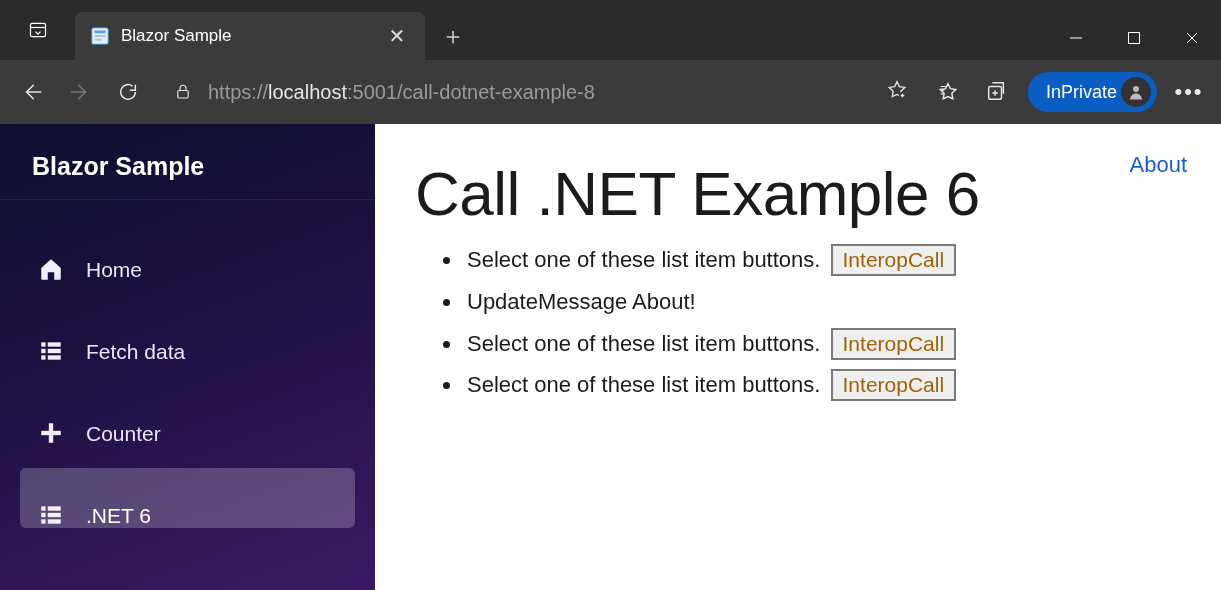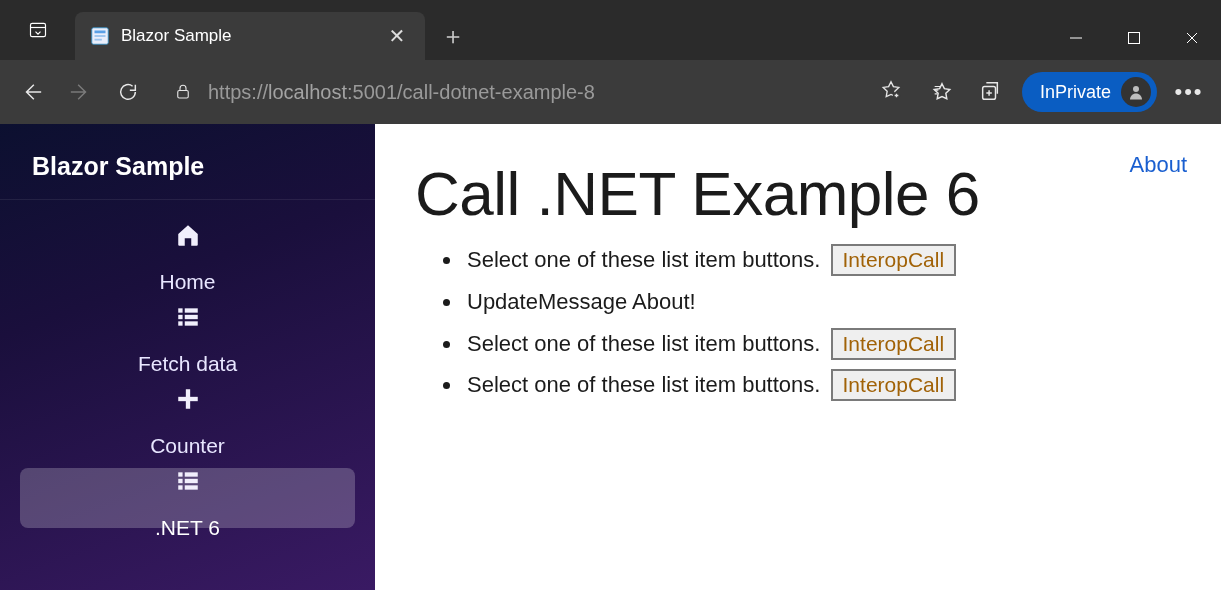--- a/index.html
+++ b/index.html
@@ -35,49 +35,49 @@
   }
   .tb-btn.disabled { color:#7a7a7a; }
   .tb-btn svg { width:22px; height:22px; stroke:currentColor; fill:none; stroke-width:1.6; }
   .addr {
     flex:1; display:flex; align-items:center; height:40px; margin:0 8px 0 14px;
     color:#e5e5e5; font-size:20px;
   }
   .addr .lock { width:30px; display:flex; align-items:center; justify-content:center; margin-right:10px;}
   .addr .lock svg { width:18px; height:18px; stroke:#e5e5e5; fill:none; stroke-width:1.5;}
   .url-part-dim { color:#9a9a9a; }
-  .url-part-bright { color:#a3a3a3; }
+  .url-part-bright { color:#e5e5e5; }
   .addr .star { margin-left:auto; padding:0 6px;}
   .addr .star svg { width:22px; height:22px; stroke:#e5e5e5; fill:none; stroke-width:1.5;}
   .inprivate {
-    display:flex; align-items:center; gap:10px; background:#0a5dc2; color:#fff;
+    display:flex; align-items:center; gap:4px; background:#0a5dc2; color:#fff;
     height:40px; border-radius:20px; padding:0 6px 0 18px; font-size:18px; margin:0 6px;justify-content:space-between;
   }
   .inprivate .avatar { width:30px; height:30px; border-radius:50%; background:#333; display:flex; align-items:center; justify-content:center;}
   .inprivate .avatar svg { width:18px; height:18px; fill:#bdbdbd;}
   .more-dots { letter-spacing:2px; font-size:22px; color:#e8e8e8; width:44px; text-align:center;}
 
   
   .viewport { display:flex; height:calc(590px - 118px); background:#fff; }
 
   .sidebar {
     width:375px; min-width:375px; color:#e6e6e6;
     background: linear-gradient(160deg, #0c1030 0%, #1a0f3c 35%, #3a1a64 100%);
     display:flex; flex-direction:column;
   }
   .brand {
     font-size:25px; font-weight:600; color:#fff; padding:28px 32px 18px 32px;
     border-bottom:1px solid rgba(255,255,255,0.08);
   }
   .nav { padding:22px 20px; display:flex; flex-direction:column; gap:22px; }
   .nav-item {
-    display:flex; align-items:center; gap:22px; height:60px; padding:0 18px;
-    border-radius:8px; font-size:21px; color:#e8e6ff; cursor:pointer;flex-direction:column;
-  }
-  .nav-item.active { background:rgba(255,255,255,0.22); color:#fff; }
+    display:flex; align-items:flex-end; gap:22px; height:60px; padding:0 18px;
+    border-radius:8px; font-size:21px; color:#e8e6ff; cursor:pointer;
+  }
+  .nav-item.active { background:rgba(255,255,255,0.22); color:#fff;border-radius:6px; }
   .nav-item .ico { width:26px; height:26px; display:flex; align-items:center; justify-content:center;}
   .nav-item .ico svg { width:26px; height:26px; fill:#f1effc; }
 
   .main { flex:1; background:#fff; color:#1b1b1b; position:relative; padding:0 40px 0 40px;}
   .about { position:absolute; top:28px; right:34px; color:#1a5fd0; font-size:22px; text-decoration:none;text-align:center;}
   h1.page-title { font-size:62px; font-weight:400; margin:34px 0 10px 0; letter-spacing:-0.5px;}
   ul.items { margin:4px 0 0 24px; padding:0 0 0 24px; font-size:22px; line-height:1.9;}
   ul.items li { padding-left:4px;}
   .interop-btn {
     font-family:inherit; font-size:21px; background:#efefef; color:#a16207;

